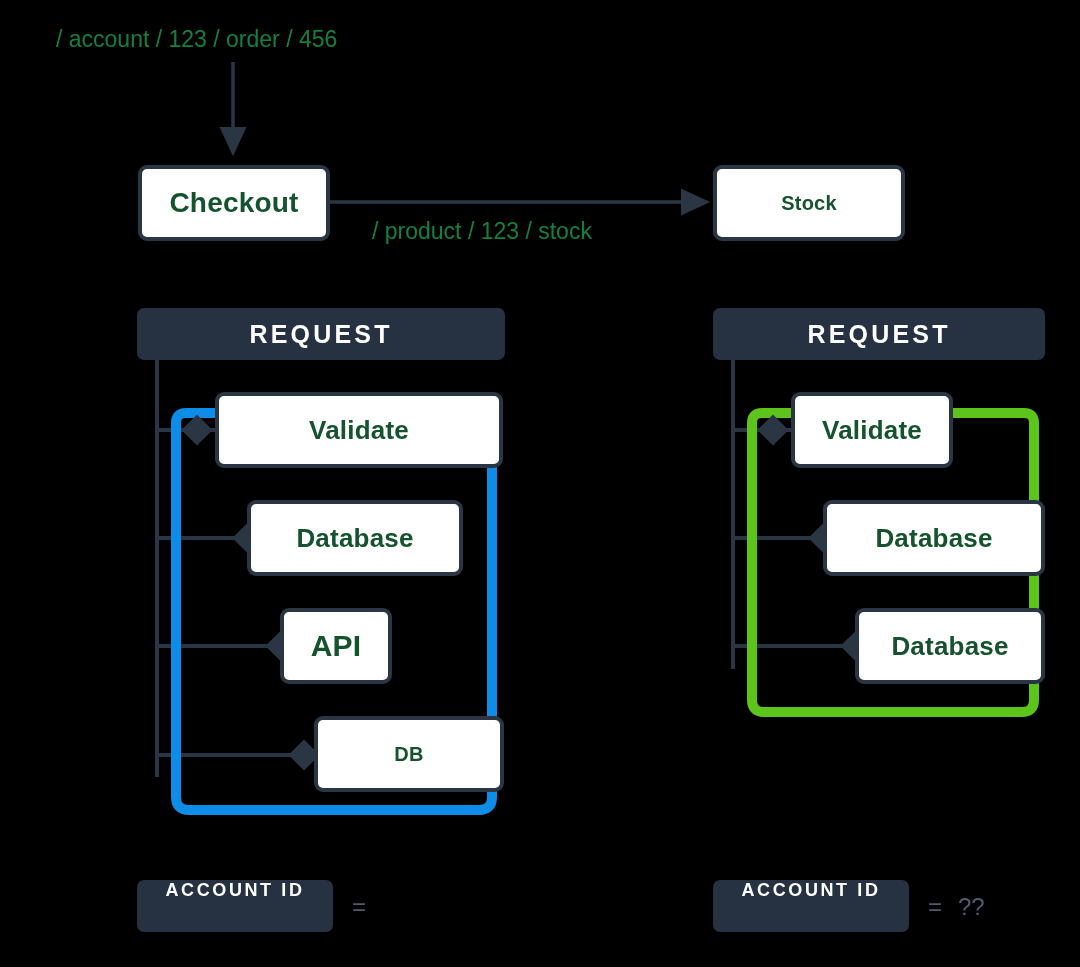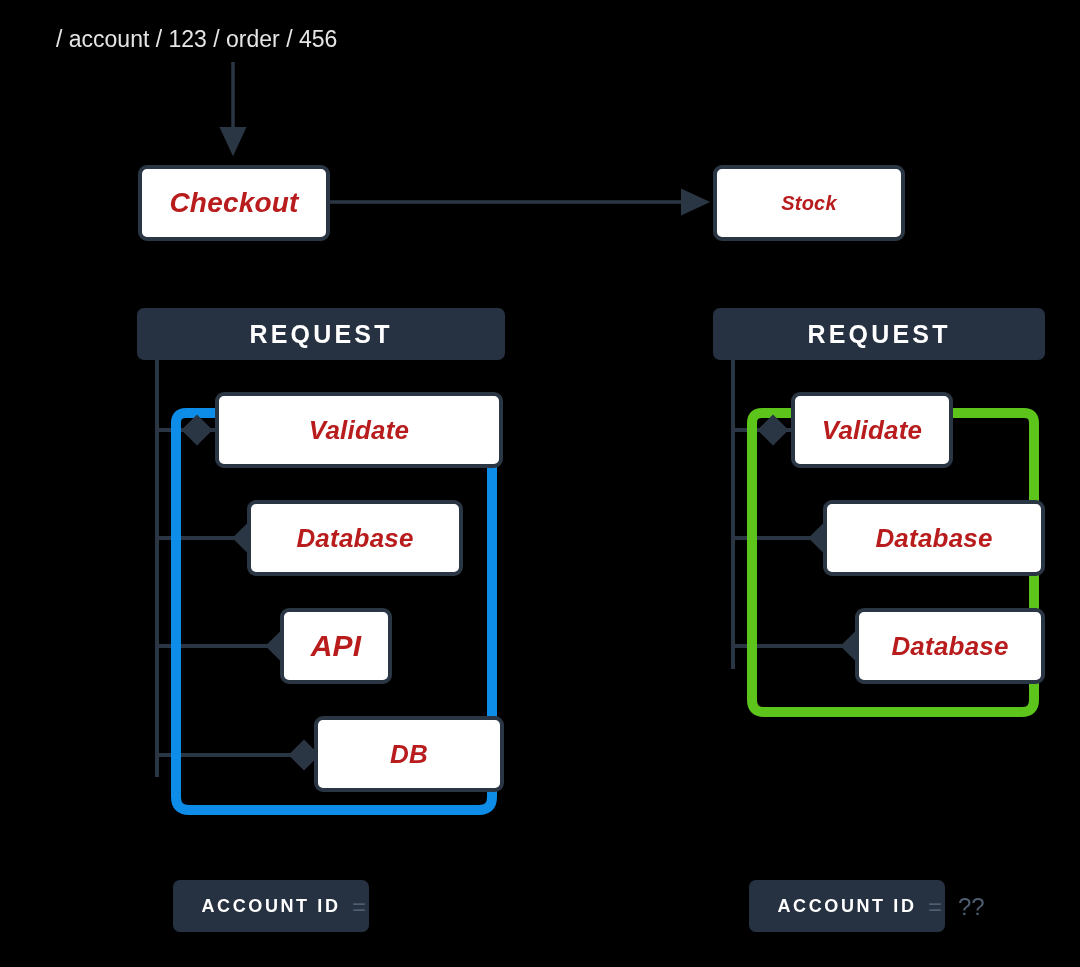--- a/index.html
+++ b/index.html
@@ -4,30 +4,30 @@
 <style>
   html,body{margin:0;padding:0;background:#000;}
   body{width:1080px;height:967px;overflow:hidden;
        font-family:"Liberation Sans","DejaVu Sans",sans-serif;}
   #stage{position:relative;width:1080px;height:967px;background:#000;}
   svg.layer{position:absolute;left:0;top:0;width:1080px;height:967px;}
 
   .node-box{position:absolute;background:#ffffff;border:4px solid #2b3645;
             border-radius:9px;display:flex;align-items:center;justify-content:center;
             box-sizing:border-box;}
-  .node-label{color:#b91c1c;font-weight:bold;letter-spacing:.2px;white-space:nowrap;font-style:italic;}
+  .node-label{color:#14532d;font-weight:bold;letter-spacing:.2px;white-space:nowrap;}
 
   .hdr{position:absolute;background:#263242;border-radius:7px;
        display:flex;align-items:center;justify-content:center;box-sizing:border-box;}
   .hdr-label{color:#ffffff;font-weight:bold;font-size:25px;letter-spacing:3.2px;}
 
-  .path-text{position:absolute;color:#e5e5e5;font-size:23px;white-space:nowrap;}
+  .path-text{position:absolute;color:#15803d;font-size:23px;white-space:nowrap;}
 
   .badge{position:absolute;background:#263242;border-radius:7px;
-         display:flex;align-items:center;justify-content:center;box-sizing:border-box;margin-left:36px;}
+         display:flex;justify-content:center;box-sizing:border-box;}
   .badge-label{color:#ffffff;font-weight:bold;font-size:18px;letter-spacing:2.6px;}
   .badge-eq{position:absolute;color:#4f5d70;font-size:24px;white-space:nowrap;}
   .badge-val{position:absolute;color:#4f5d70;font-size:24px;white-space:nowrap;}
 </style>
 </head>
 <body>
 
 <div id="stage">
 
   <svg class="layer" viewBox="0 0 1080 967">
@@ -86,20 +86,21 @@
       <rect x="845" y="635" width="22" height="22" transform="rotate(45 856 646)"></rect>
     </g>
   </svg>
 
   <div class="path-text" style="left:56px; top:26px;">/ account / 123 / order / 456</div>
 
   <div class="node-box" style="left:138px; top:165px; width:192px; height:76px;">
     <span class="node-label" style="font-size:28px;">Checkout</span>
   </div>
 
+  <div class="path-text" style="left:372px; top:218px;">/ product / 123 / stock</div>
 
   <div class="node-box" style="left:713px; top:165px; width:192px; height:76px;">
     <span class="node-label" style="font-size:20px;">Stock</span>
   </div>
 
   <div class="hdr" style="left:137px; top:308px; width:368px; height:52px;">
     <span class="hdr-label">REQUEST</span>
   </div>
 
   <div class="node-box" style="left:215px; top:392px; width:288px; height:76px;">
@@ -108,21 +109,21 @@
 
   <div class="node-box" style="left:247px; top:500px; width:216px; height:76px;">
     <span class="node-label" style="font-size:26px;">Database</span>
   </div>
 
   <div class="node-box" style="left:280px; top:608px; width:112px; height:76px;">
     <span class="node-label" style="font-size:30px;">API</span>
   </div>
 
   <div class="node-box" style="left:314px; top:716px; width:190px; height:76px;">
-    <span class="node-label" style="font-size:26px;">DB</span>
+    <span class="node-label" style="font-size:20px;">DB</span>
   </div>
 
   <div class="hdr" style="left:713px; top:308px; width:332px; height:52px;">
     <span class="hdr-label">REQUEST</span>
   </div>
 
   <div class="node-box" style="left:791px; top:392px; width:162px; height:76px;">
     <span class="node-label" style="font-size:26px;">Validate</span>
   </div>
 

